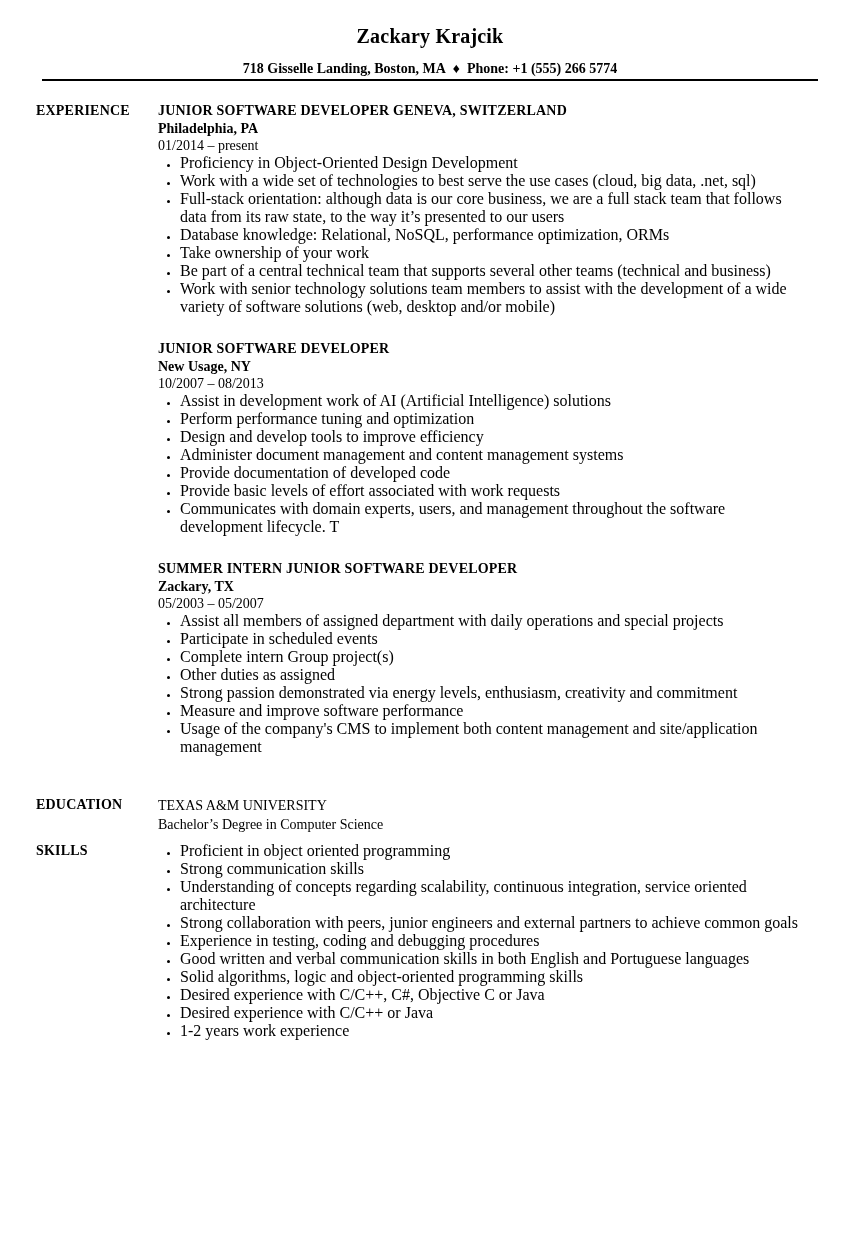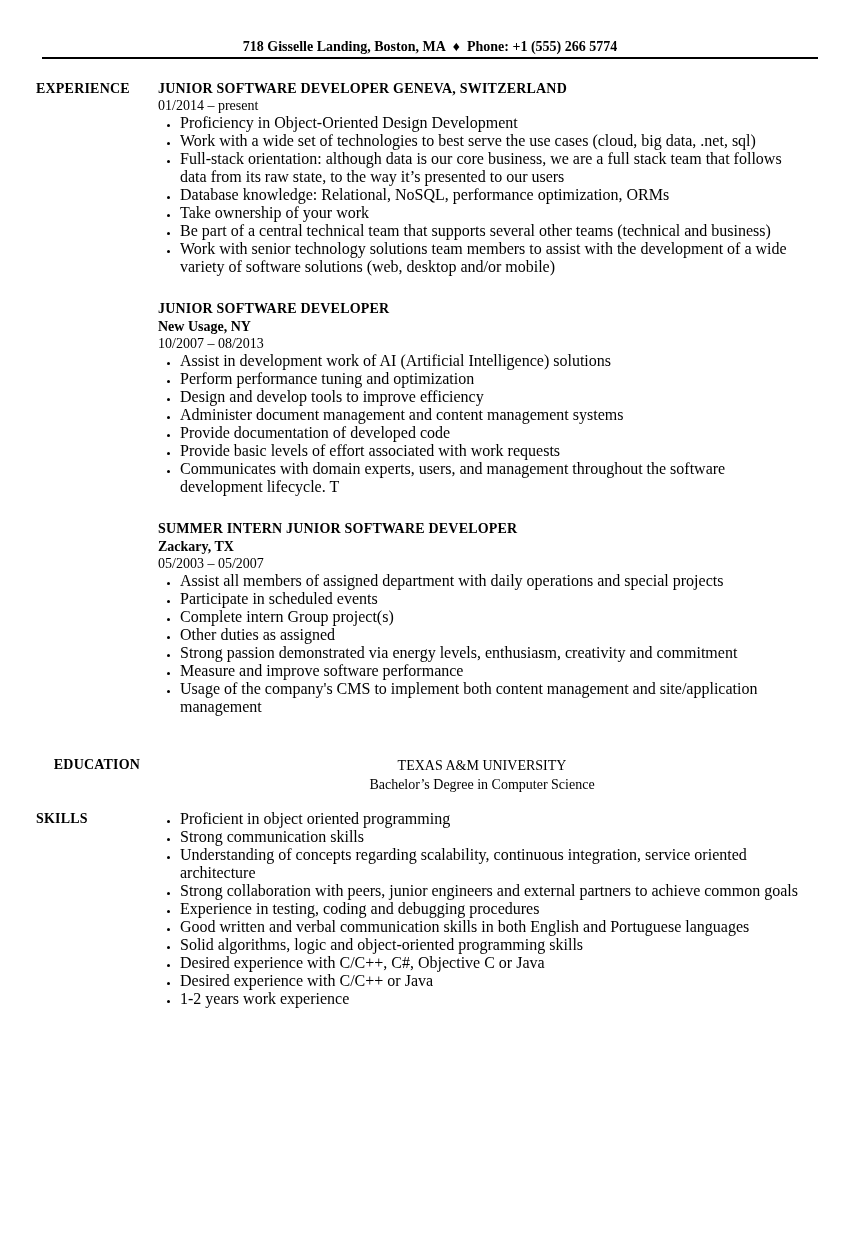--- a/index.html
+++ b/index.html
@@ -29,21 +29,21 @@
   .contact .sep { display: inline-block; margin: 0 7px; }
   .rule {
     width: 776px;
     margin: 1px auto 0;
     border: 0;
     border-top: 2.6px solid #000000;
   }
   .content { padding: 21px 54px 0 36px; }
   .row { display: flex; align-items: flex-start; }
   .row-experience { margin-bottom: 40px; }
-  .row-education { margin-bottom: 16px; text-align: center; }
+  .row-education { margin-bottom: 8px; }
   .label {
     width: 122px;
     flex: 0 0 122px;
     font-size: 14px;
     line-height: 18px;
     font-weight: bold;
     letter-spacing: 0.2px;
   }
   .col { flex: 1 1 auto; min-width: 0; }
   .job { margin-bottom: 24px; }
@@ -65,34 +65,36 @@
   ul.bullets li { font-size: 16px; line-height: 18px; }
   ul.bullets li::marker { font-size: 11px; }
   .school, .degree { font-size: 14px; line-height: 19px; font-weight: normal; }
 </style>
 </head>
 <body>
 
 <div class="page">
 
   <header class="header">
+    <h1 class="name">Zackary Krajcik</h1>
     <div class="contact">
       <span>718 Gisselle Landing, Boston, MA</span><span class="sep">♦</span><span>Phone: +1 (555) 266 5774</span>
     </div>
     <hr class="rule">
   </header>
 
   <main class="content">
 
     <section class="row row-experience">
       <div class="label">EXPERIENCE</div>
       <div class="col">
 
         <article class="job">
           <h2 class="job-title">JUNIOR SOFTWARE DEVELOPER GENEVA, SWITZERLAND</h2>
+          <div class="job-location">Philadelphia, PA</div>
           <div class="job-dates">01/2014 – present</div>
           <ul class="bullets">
             <li>Proficiency in Object-Oriented Design Development</li>
             <li>Work with a wide set of technologies to best serve the use cases (cloud, big data, .net, sql)</li>
             <li>Full-stack orientation: although data is our core business, we are a full stack team that follows data from its raw state, to the way it’s presented to our users</li>
             <li>Database knowledge: Relational, NoSQL, performance optimization, ORMs</li>
             <li>Take ownership of your work</li>
             <li>Be part of a central technical team that supports several other teams (technical and business)</li>
             <li>Work with senior technology solutions team members to assist with the development of a wide variety of software solutions (web, desktop and/or mobile)</li>
           </ul>

